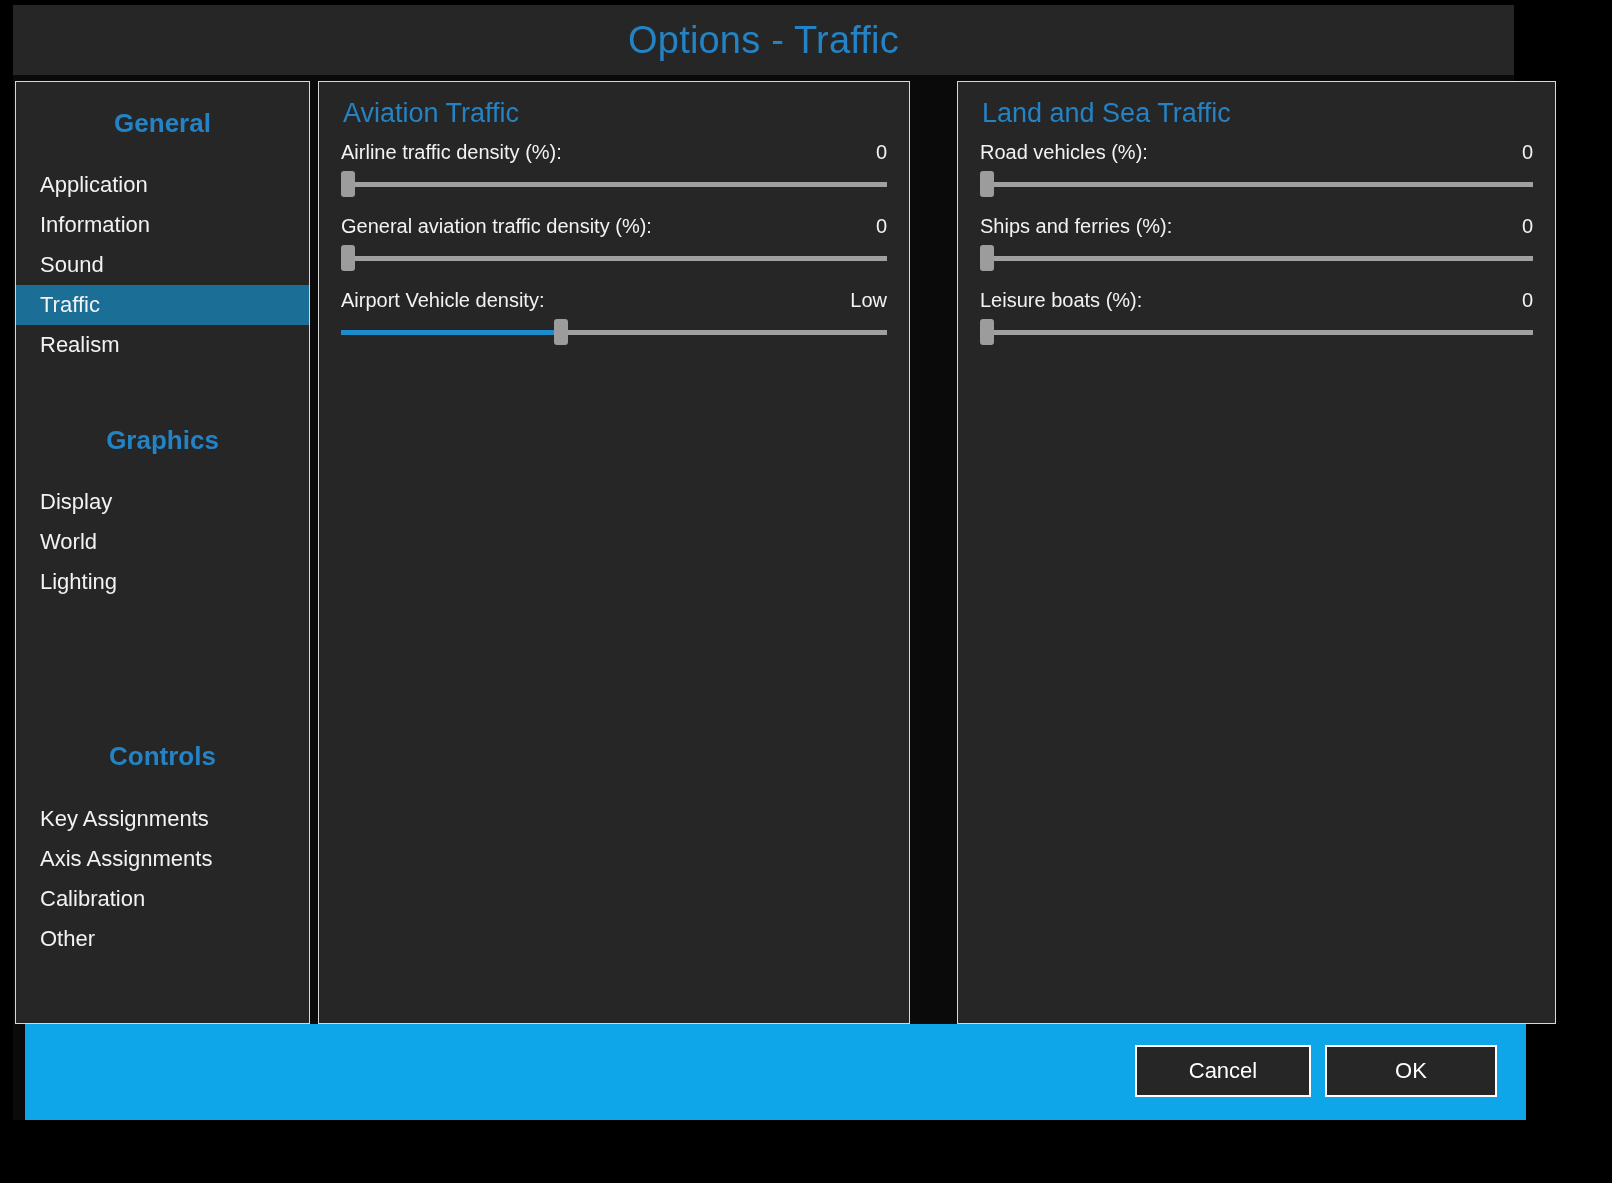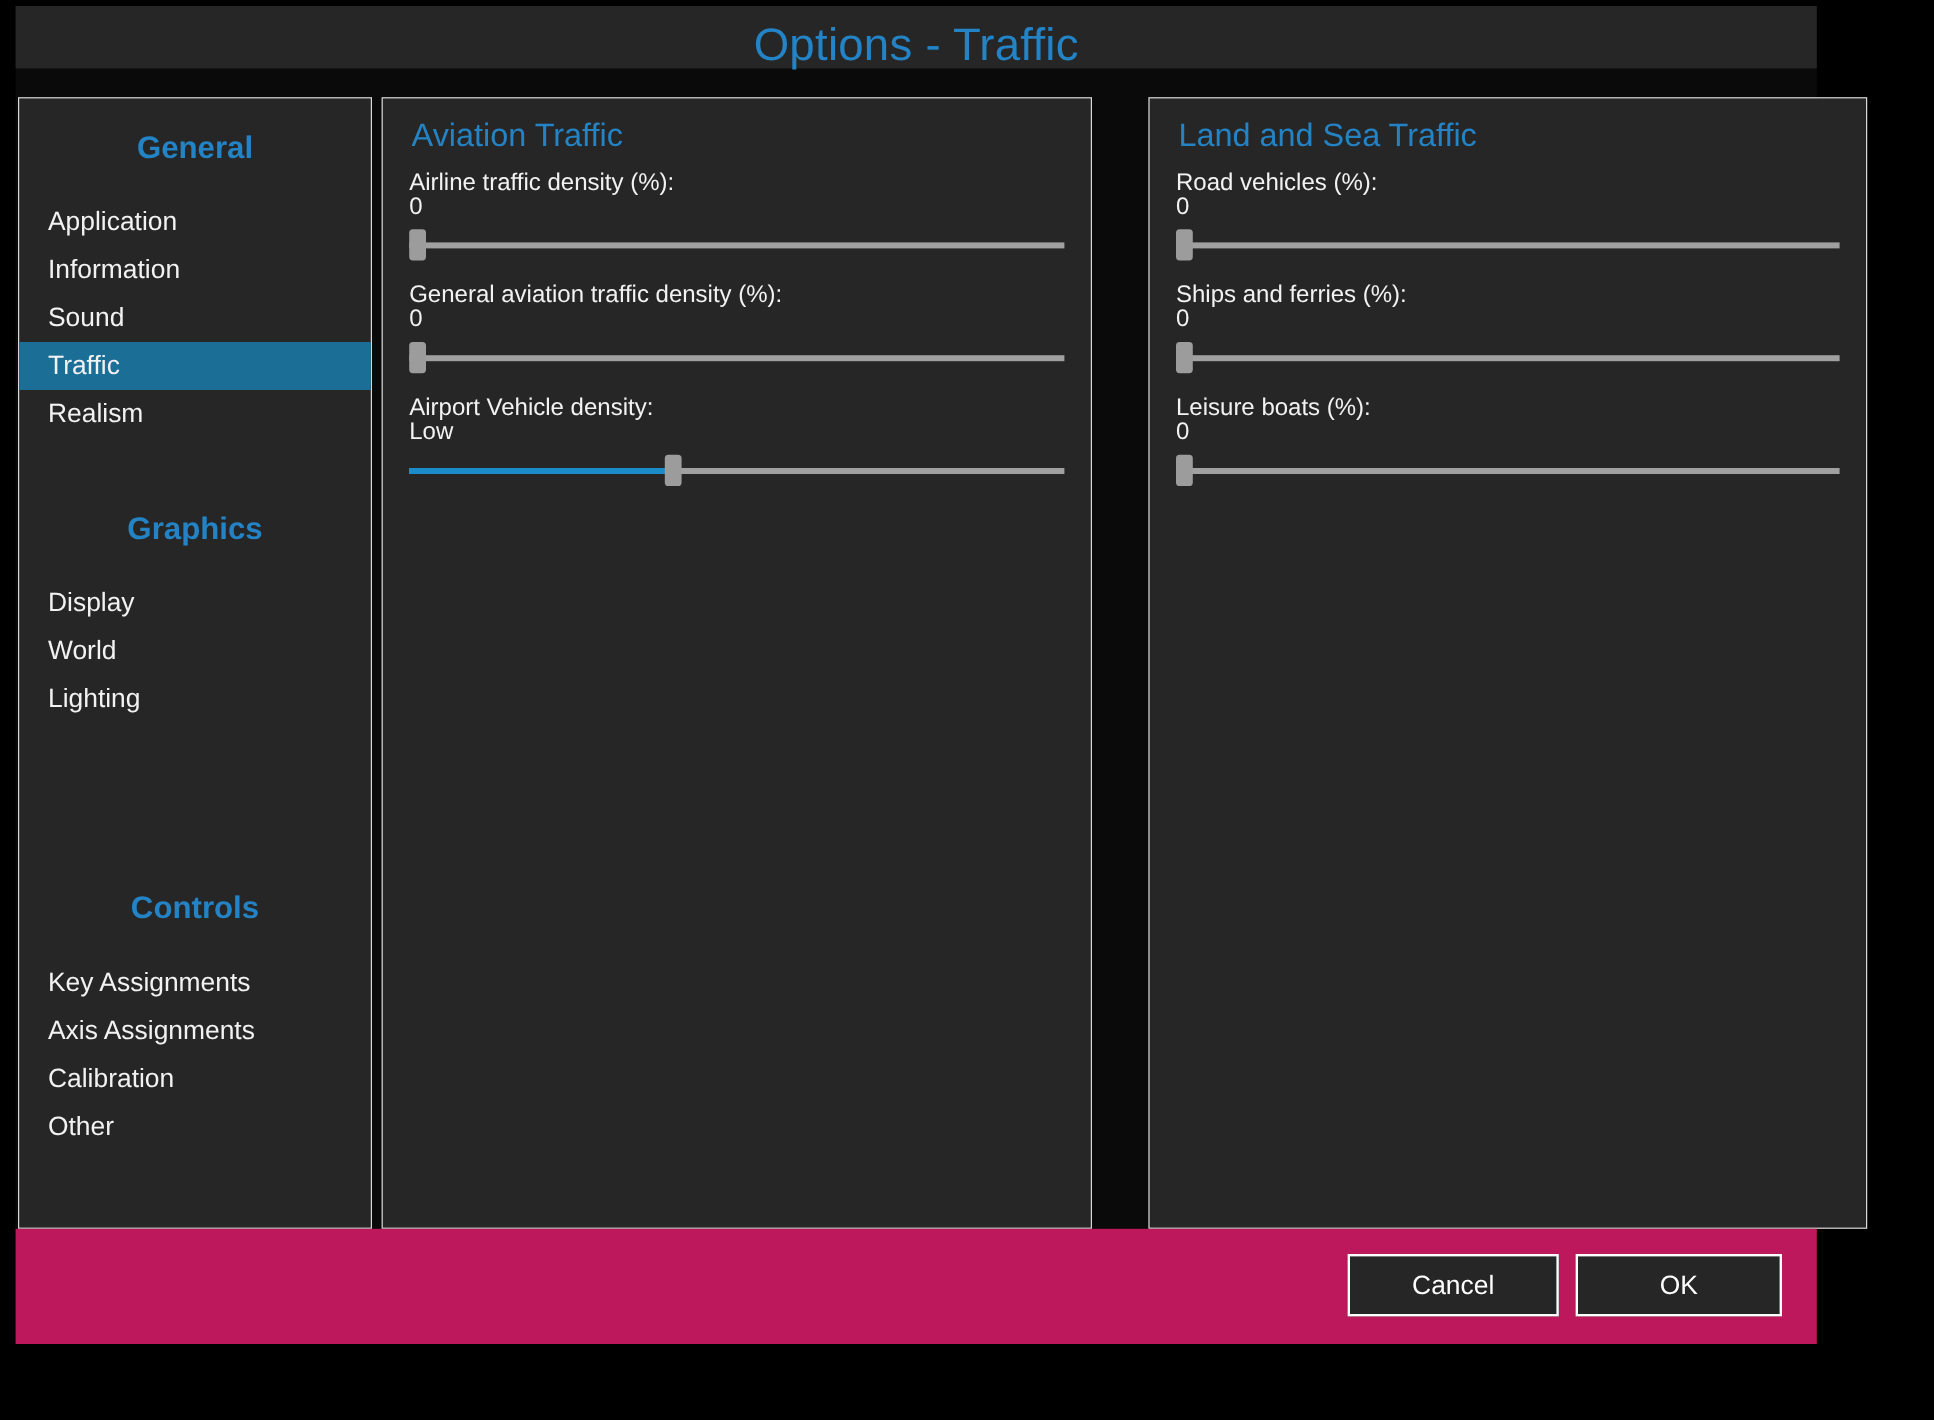--- a/index.html
+++ b/index.html
@@ -24,24 +24,24 @@
     height: 1115px;
     background: #0a0a0a;
   }
 
   
   #titlebar {
     position: absolute;
     left: 0;
     top: 0;
     width: 1501px;
-    height: 52px;
+    height: 70px;
     background: #262626;
     display: flex;
-    align-items: flex-end;
+    align-items: center;
     justify-content: center;
   }
   #title-text {
     color: #2383c4;
     font-size: 38px;
     font-weight: 400;
     letter-spacing: 0.2px;
     line-height: 1;
   }
 
@@ -122,21 +122,20 @@
     margin-bottom: 19px;
   }
   .slider-row {
     display: flex;
     align-items: baseline;
     justify-content: space-between;
     color: #f2f2f2;
     font-size: 20px;
     line-height: 1;
     margin-bottom: 9px;
-    flex-direction: column;
   }
   .slider-label { white-space: nowrap; }
   .slider-value { white-space: nowrap; }
 
   .slider {
     position: relative;
     height: 26px;
   }
   .slider .track {
     position: absolute;
@@ -158,25 +157,25 @@
     top: 0;
     width: 14px;
     height: 26px;
     background: #9c9c9c;
     border-radius: 3px;
   }
 
   
   #footer {
     position: absolute;
-    left: 0;
+    left: 12px;
     top: 1019px;
     width: 1501px;
     height: 96px;
-    background: #be185d;
+    background: #0ea5e9;
     text-align: right;
   }
   .dlg-button {
     position: absolute;
     top: 21px;
     height: 52px;
     background: #262626;
     border: 2px solid #ffffff;
     box-sizing: border-box;
     color: #ffffff;

